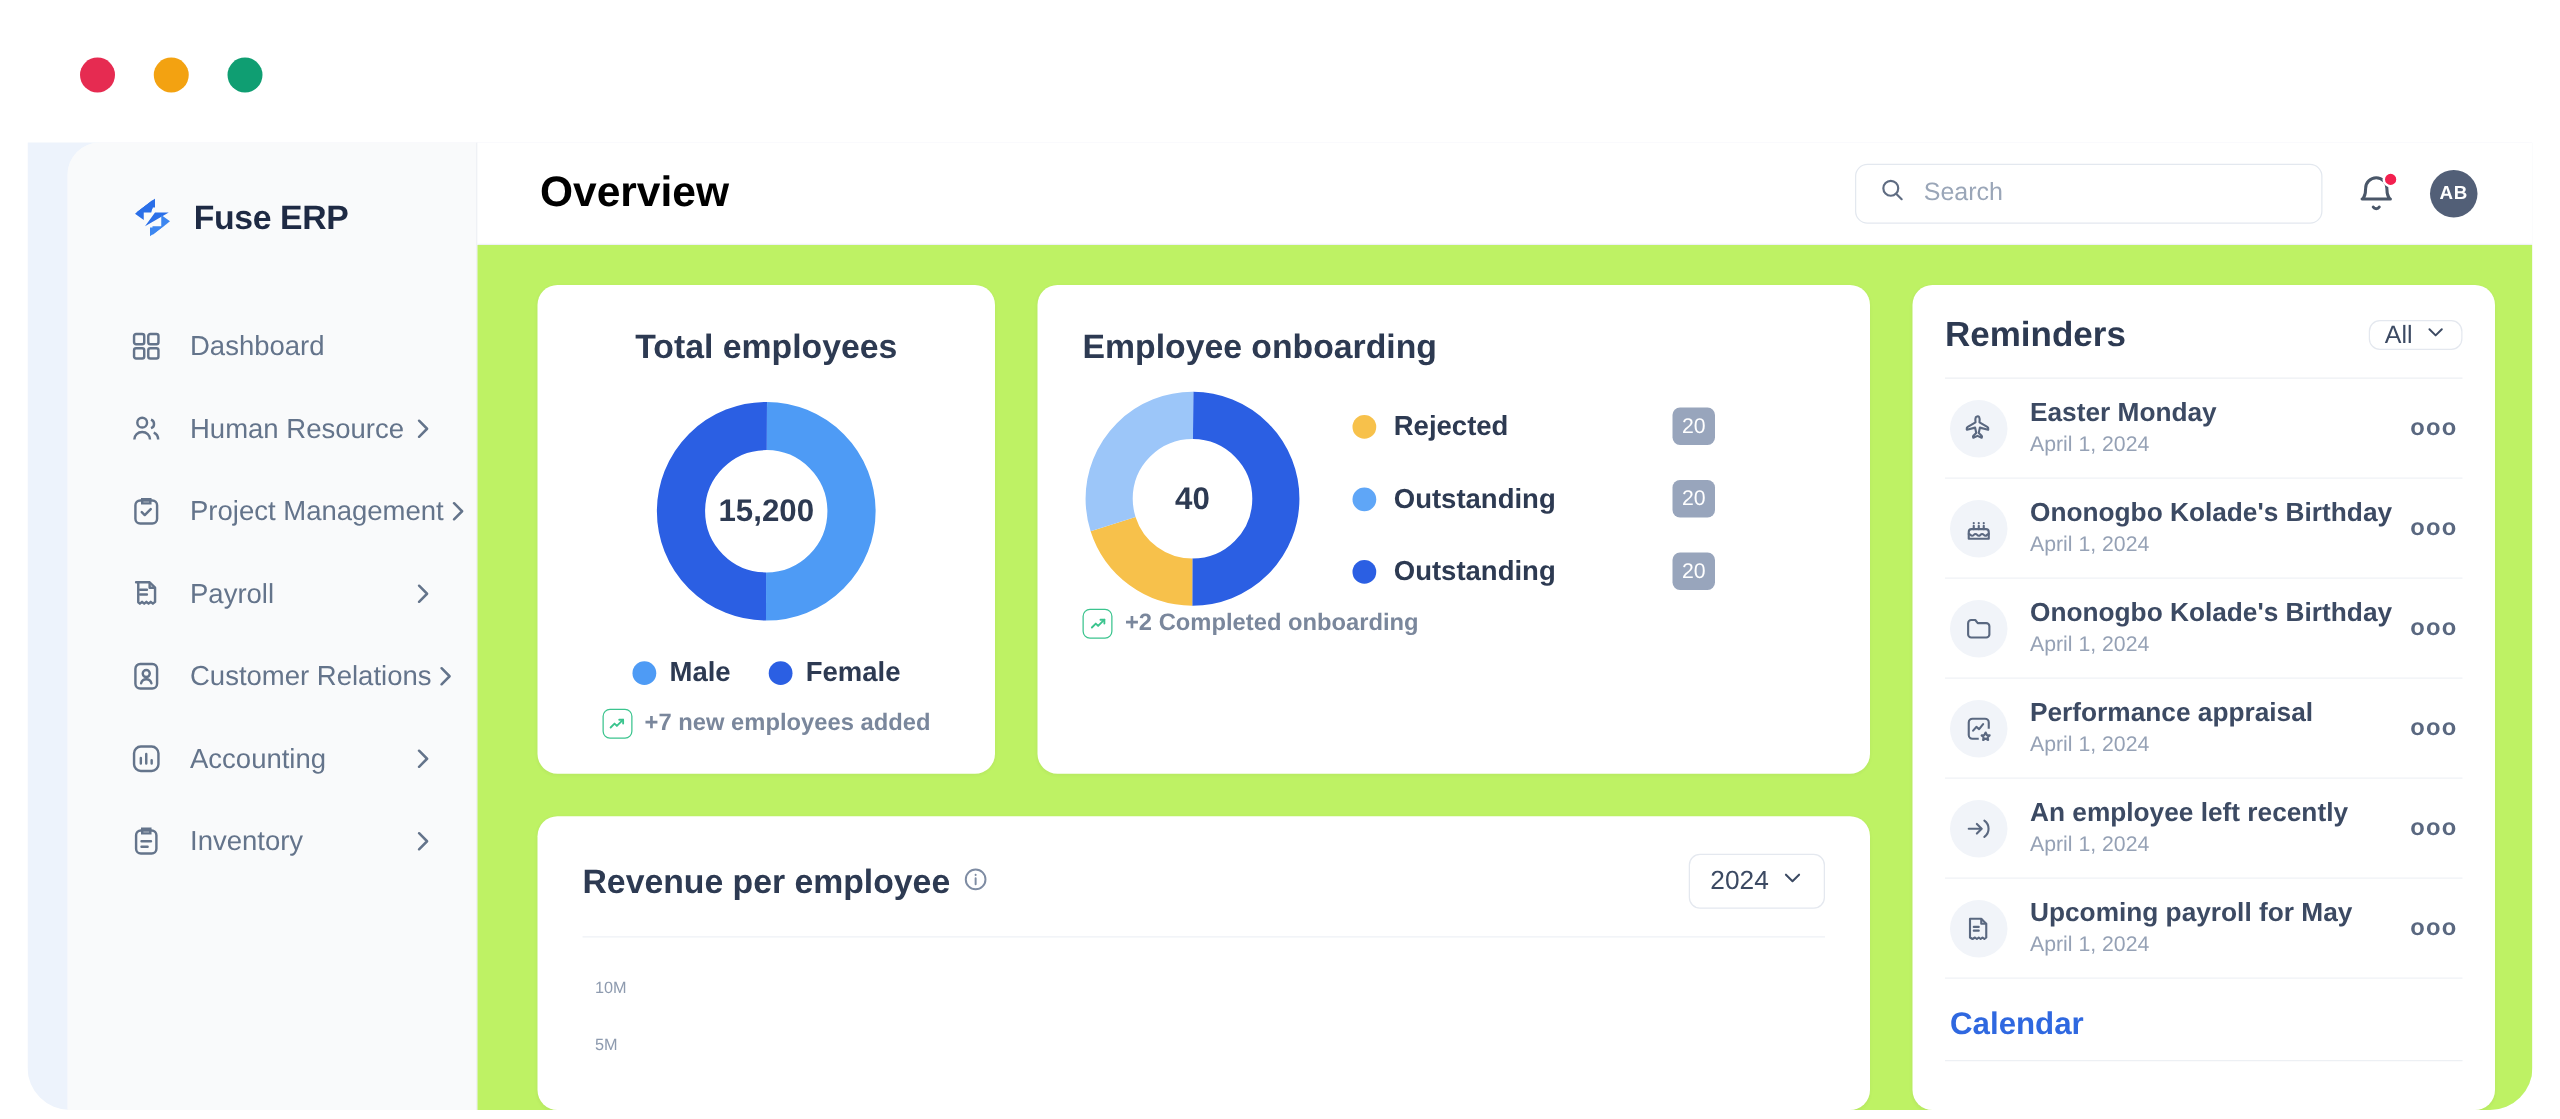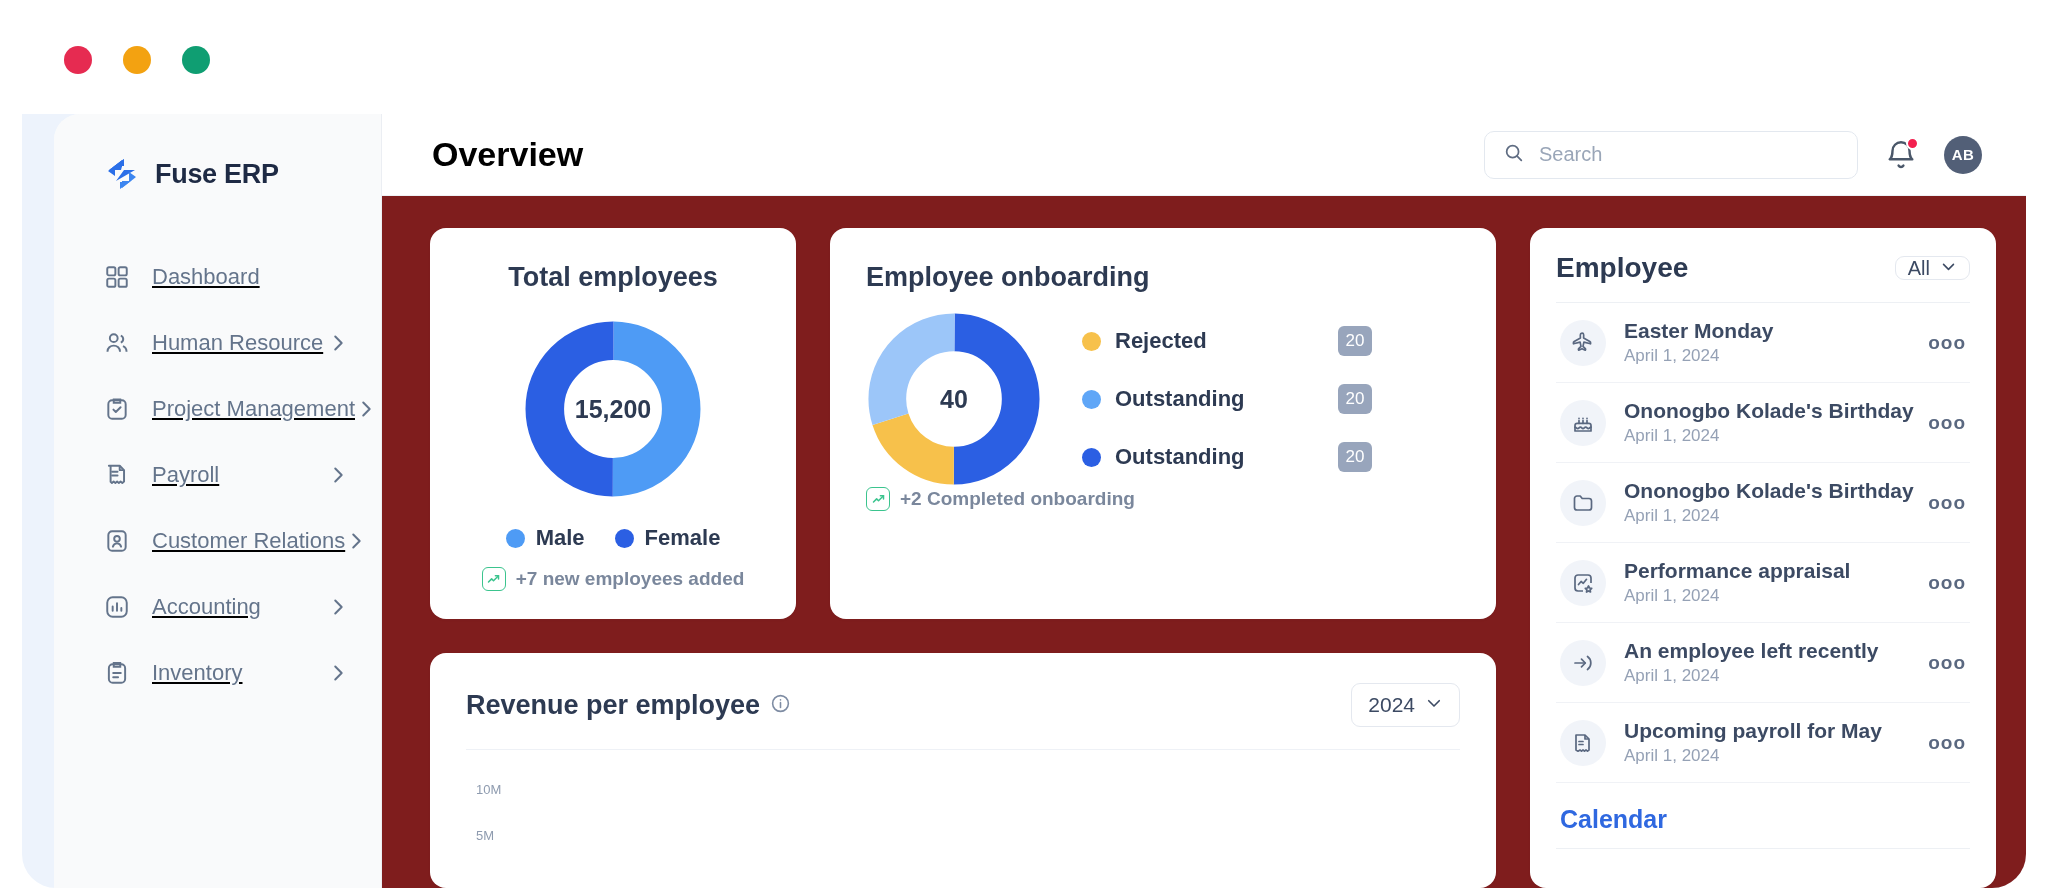--- a/index.html
+++ b/index.html
@@ -56,21 +56,21 @@
     padding-top: 32px;
   }
   .brand {
     display: flex; align-items: center; gap: 13px;
     padding: 0 0 0 48px; height: 56px;
   }
   .brand-mark { width: 40px; height: 40px; flex: 0 0 40px; }
   .brand-name {
     font-size: 27px; font-weight: bold; color: #1E2A44; letter-spacing: -0.3px;
   }
-  .nav { margin-top: 42px; text-decoration: underline; }
+  .nav { margin-top: 42px; }
   .nav-item {
     display: flex; align-items: center;
     height: 66px; padding: 0 32px 0 48px;
     cursor: pointer; position: relative;
   }
   .nav-icon {
     width: 30px; height: 30px; flex: 0 0 30px;
     color: #64748B; display: flex; align-items: center; justify-content: center;
   }
   .nav-label {
@@ -110,21 +110,21 @@
   .avatar {
     width: 38px; height: 38px; border-radius: 50%;
     background: #525F77; color: #fff;
     font-size: 15px; font-weight: bold;
     display: flex; align-items: center; justify-content: center;
     letter-spacing: 0.5px;
   }
 
   
   .content {
-    flex: 1; background: #7f1d1d;
+    flex: 1; background: #bef264;
     padding: 32px 30px 0 48px;
     display: flex; gap: 34px; overflow: hidden;
   }
   .col-left { flex: 1; min-width: 0; display: flex; flex-direction: column; gap: 34px; }
   .row-cards { display: flex; gap: 34px; }
   .card {
     background: #fff; border-radius: 16px;
     box-shadow: 0 1px 3px rgba(30,41,66,.05);
   }
   .card-total { width: 366px; flex: 0 0 366px; padding: 34px 20px 28px; text-align: center; }
@@ -495,21 +495,21 @@
                   <span class="ytick" style="top:50px;">5M</span>
                 </div>
               </div>
 
             </div>
 
             <div class="col-right">
               <div class="card card-rem">
 
                 <div class="rem-head">
-                  <span class="rem-title">Employee</span>
+                  <span class="rem-title">Reminders</span>
                   <div class="select-box" style="height:24px;min-width:74px;font-size:20px;padding:0 12px;">
                     <span>All</span>
                     <span>
                       <svg viewBox="0 0 24 24" width="17" height="17" fill="none" stroke="#3C4A63" stroke-width="2.2" stroke-linecap="round" stroke-linejoin="round">
                           <path d="M5 9l7 7 7-7"></path>
                         </svg>
                     </span>
                   </div>
                 </div>
                 <div class="rem-sep"></div>

